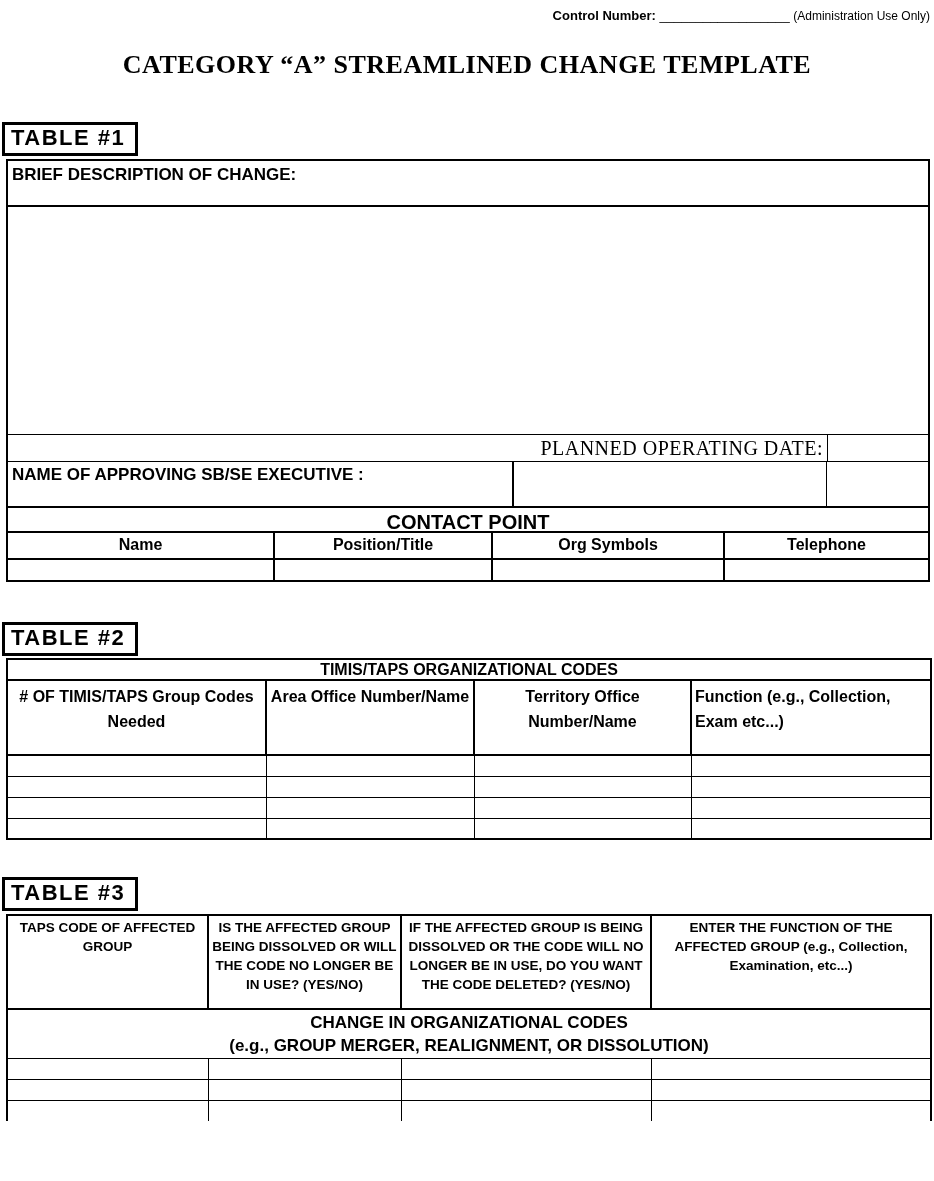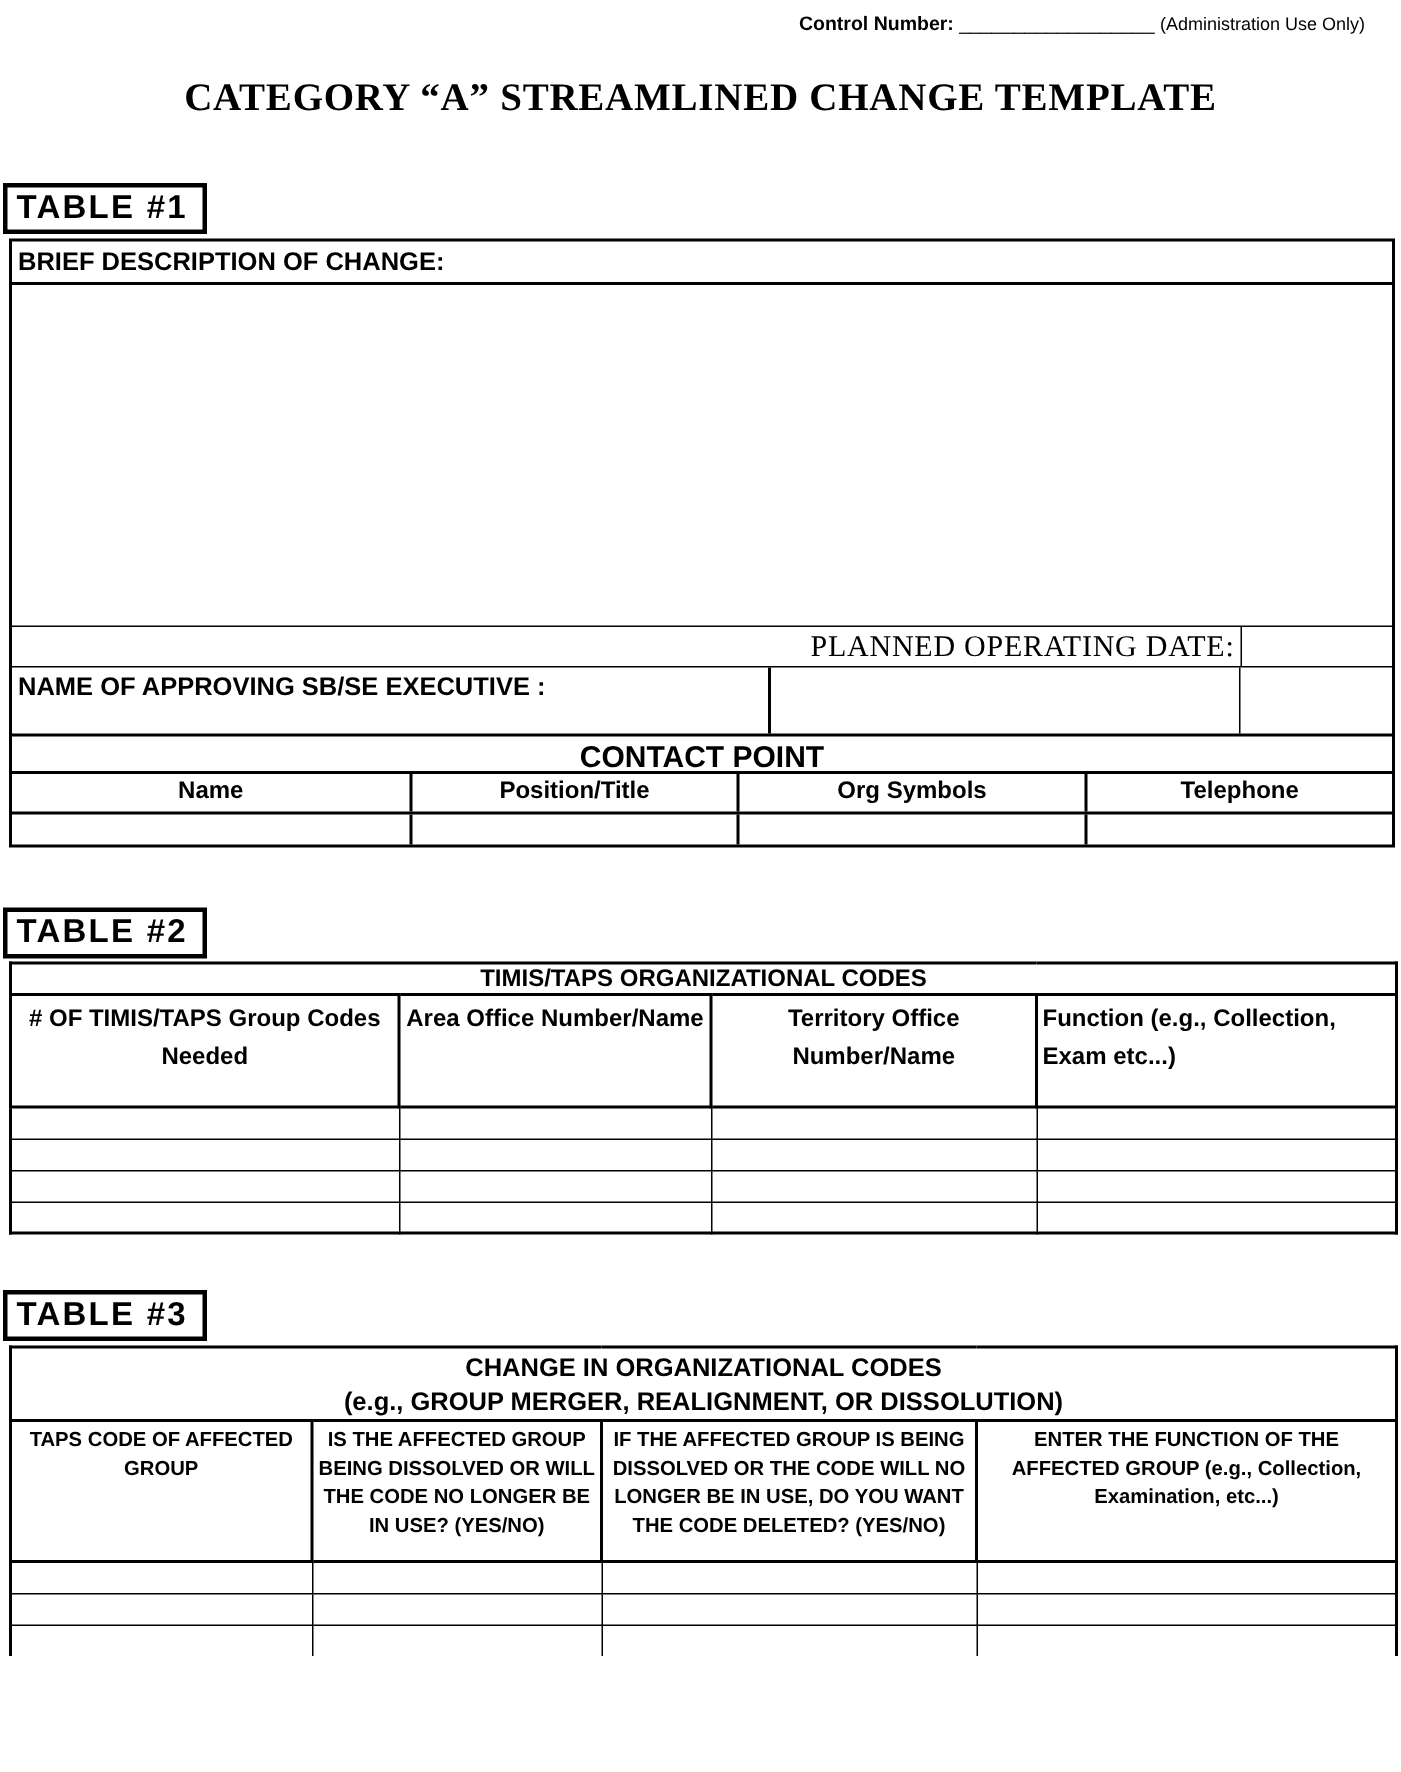--- a/index.html
+++ b/index.html
@@ -3,21 +3,21 @@
 <meta charset="utf-8">
 <style>
   * { box-sizing: border-box; margin: 0; padding: 0; }
   body {
     width: 934px; height: 1181px; margin: 0; overflow: hidden;
     background: #ffffff; color: #000;
     font-family: "Liberation Sans", sans-serif;
   }
   
   .control-line {
-    position: absolute; top: 8px; right: 24px;
+    position: absolute; top: 8px; right: 4px;
     font-size: 13px; white-space: nowrap;
   }
   .control-line .lbl { font-weight: 700; }
   .control-line .note { font-size: 12px; }
   
   .doc-title {
     margin-top: 50px; text-align: center;
     font-family: "Liberation Serif", serif;
     font-weight: 700; font-size: 26px; letter-spacing: 0.5px;
   }
@@ -29,21 +29,21 @@
     padding: 0 10px 2px 6px; background: #fff;
   }
   .tag1 { margin-top: 42px; }
   .tag2 { margin-top: 40px; }
   .tag3 { margin-top: 37px; }
   
   .t1 {
     margin: 3px 0 0 6px; width: 924px;
     border: 2px solid #000;
   }
-  .t1-brief { height: 29px; border-bottom: 2px solid #000; font-weight: 700; font-size: 17px; padding: 4px 0 0 4px; }
+  .t1-brief { height: 46px; border-bottom: 2px solid #000; font-weight: 700; font-size: 17px; padding: 4px 0 0 4px; }
   .t1-desc  { height: 228px; border-bottom: 1px solid #000; }
   .t1-date  { display: flex; height: 27px; border-bottom: 1px solid #000; }
   .t1-date-label { flex: 1; text-align: right; font-family: "Liberation Serif", serif; font-size: 20px; letter-spacing: 0.5px; padding: 2px 4px 0 0; }
   .t1-date-value { width: 101px; border-left: 1px solid #000; }
   .t1-units { display: flex; height: 36px; border-bottom: 2px solid #000; font-size: 13px; font-weight: 700; line-height: 16px; }
   .t1-units > div { padding: 2px 0 0 2px; }
   .u-l1 { width: 169px; }
   .u-v1 { width: 128px; border-left: 2px solid #000; }
   .u-l2 { width: 169px; border-left: 2px solid #000; }
   .u-v2 { width: 106px; border-left: 2px solid #000; }
@@ -188,31 +188,31 @@
 
 <table class="t3">
   <colgroup>
       <col style="width:201px">
       <col style="width:193px">
       <col style="width:250px">
       <col style="width:280px">
     </colgroup>
   <tbody>
     <tr>
+      <th>TAPS CODE OF AFFECTED GROUP</th>
+      <th>IS THE AFFECTED GROUP BEING DISSOLVED OR WILL THE CODE NO LONGER BE IN USE? (YES/NO)</th>
+      <th>IF THE AFFECTED GROUP IS BEING DISSOLVED OR THE CODE WILL NO LONGER BE IN USE, DO YOU WANT THE CODE DELETED?  (YES/NO)</th>
+      <th>ENTER THE FUNCTION OF THE AFFECTED GROUP (e.g., Collection, Examination, etc...)</th>
+    </tr>
+    <tr>
       <td class="tbl-title" colspan="4">
         <div>CHANGE IN ORGANIZATIONAL CODES</div>
         <div>(e.g., GROUP MERGER, REALIGNMENT, OR DISSOLUTION)</div>
       </td>
     </tr>
-    <tr>
-      <th>TAPS CODE OF AFFECTED GROUP</th>
-      <th>IS THE AFFECTED GROUP BEING DISSOLVED OR WILL THE CODE NO LONGER BE IN USE? (YES/NO)</th>
-      <th>IF THE AFFECTED GROUP IS BEING DISSOLVED OR THE CODE WILL NO LONGER BE IN USE, DO YOU WANT THE CODE DELETED?  (YES/NO)</th>
-      <th>ENTER THE FUNCTION OF THE AFFECTED GROUP (e.g., Collection, Examination, etc...)</th>
-    </tr>
   </tbody>
   <tbody>
       <tr>
         <td></td>
         <td></td>
         <td></td>
         <td></td>
       </tr>
       <tr>
         <td></td>

